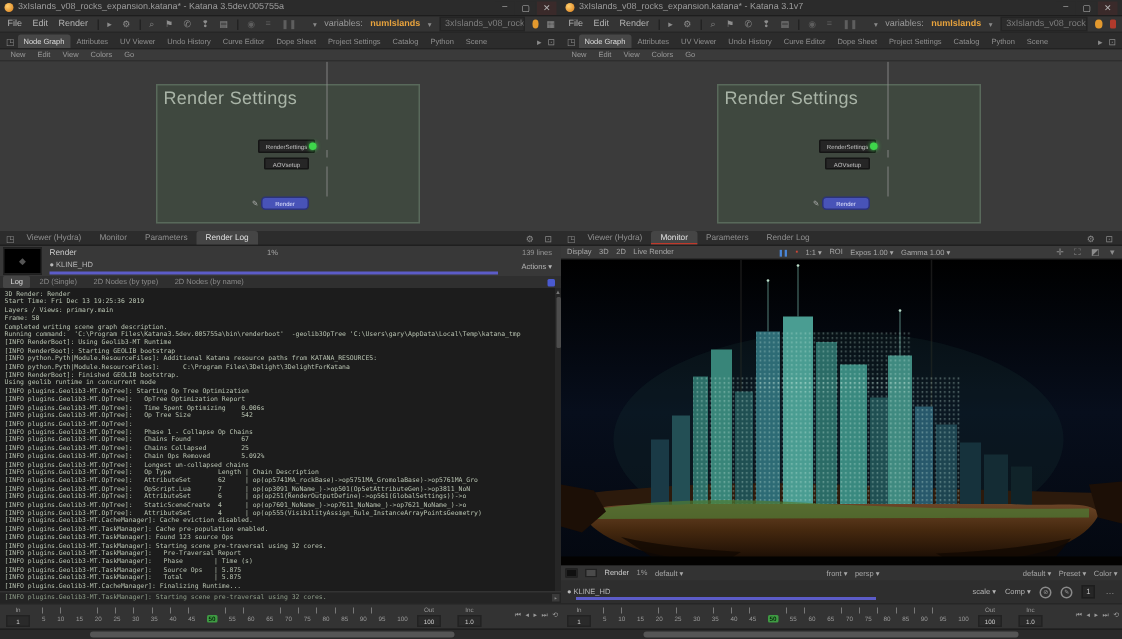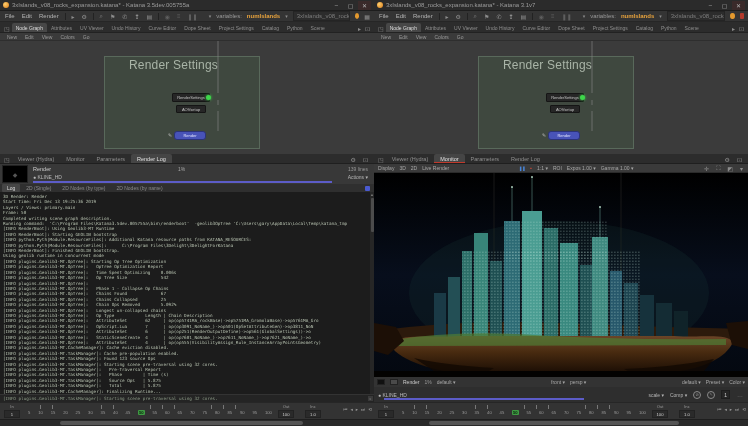--- a/index.html
+++ b/index.html
@@ -46,22 +46,22 @@
   .pane-ic{font-size:6px;color:#8a8a8a;padding:0 2px;}
 
   
   .ngmenu{position:absolute;top:33px;left:0;width:100%;height:8px;background:#3a3a3a;
           border-bottom:1px solid #2e2e2e;display:flex;align-items:center;gap:8px;padding:0 7px;
           font-size:5px;color:#9a9a9a;box-sizing:border-box;}
   .ngmenu .m{padding:0;}
 
   
   .nodegraph{position:absolute;top:41px;left:0;width:100%;height:113px;background:#3b3b3b;overflow:hidden;}
-  .backdrop{position:absolute;left:104px;top:15px;width:156px;height:93px;
-            background:rgba(72,104,74,0.30);border:1px solid #59695b;box-sizing:border-box;padding-left:20px;}
+  .backdrop{position:absolute;left:104px;top:15px;width:176px;height:93px;
+            background:rgba(72,104,74,0.30);border:1px solid #59695b;box-sizing:border-box;}
   .backdrop-title{font-size:12px;color:#a9b4a7;padding:1px 4px;letter-spacing:0.2px;}
   .wires{position:absolute;left:0;top:0;}
   .ng-node{position:absolute;background:#262626;border:1px solid #151515;border-radius:1px;
            font-size:4px;color:#c4c4c4;display:flex;align-items:center;justify-content:center;
            overflow:visible;white-space:nowrap;}
   .node-rs{left:172px;top:52px;width:36px;height:7px;}
   .green-dot{position:absolute;right:-2px;top:1px;width:5px;height:5px;border-radius:50%;
              background:#3ed64b;box-shadow:0 0 3px #3ed64b;}
   .node-aov{left:176px;top:64px;width:28px;height:6px;}
   .node-render{left:174px;top:90px;width:30px;height:7px;background:#4853b8;border-color:#2c3378;

